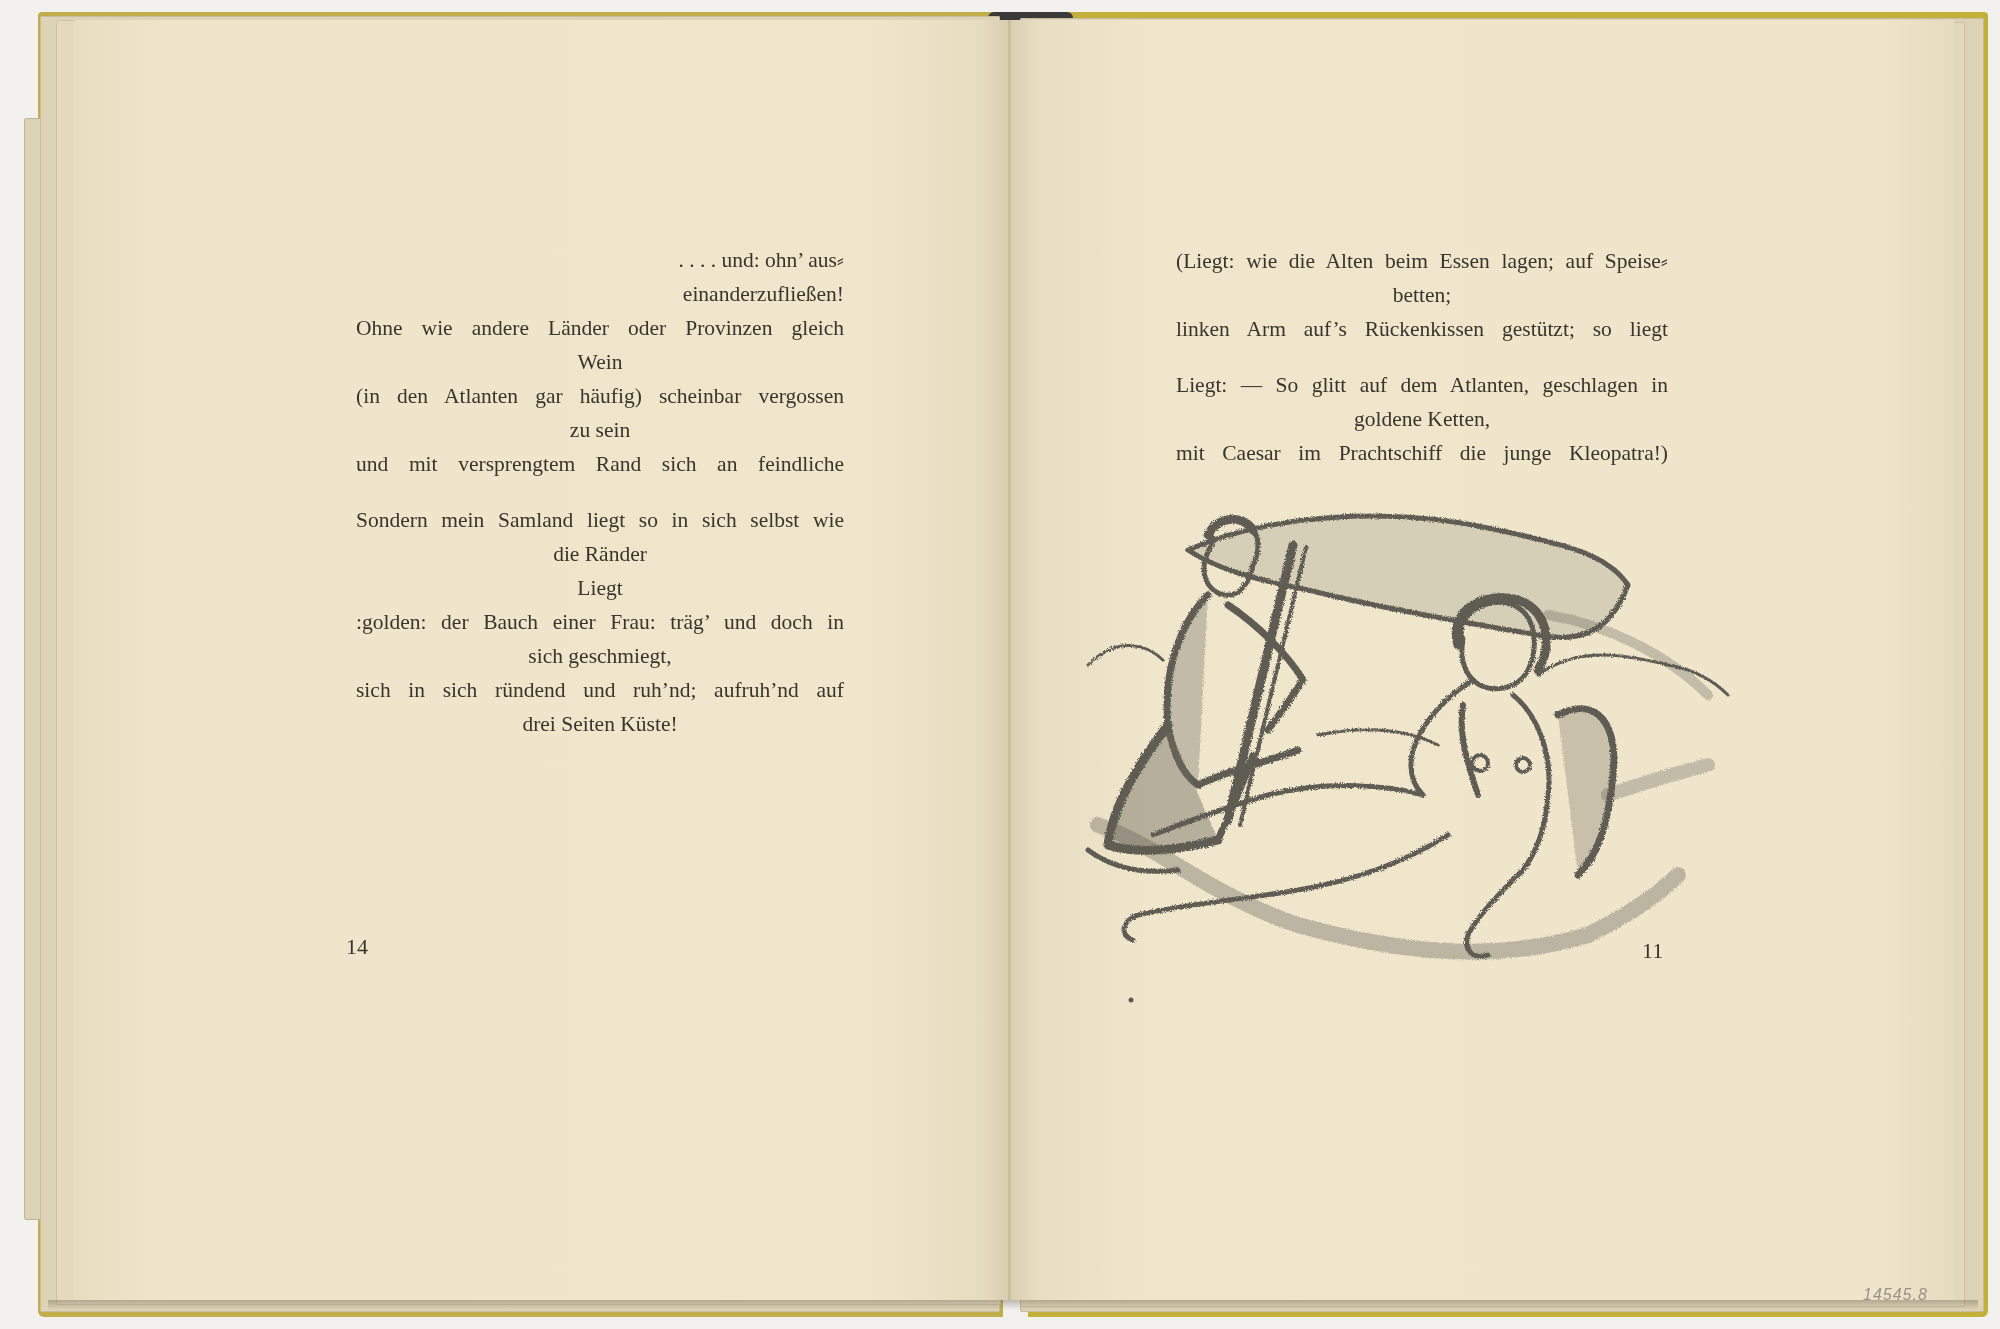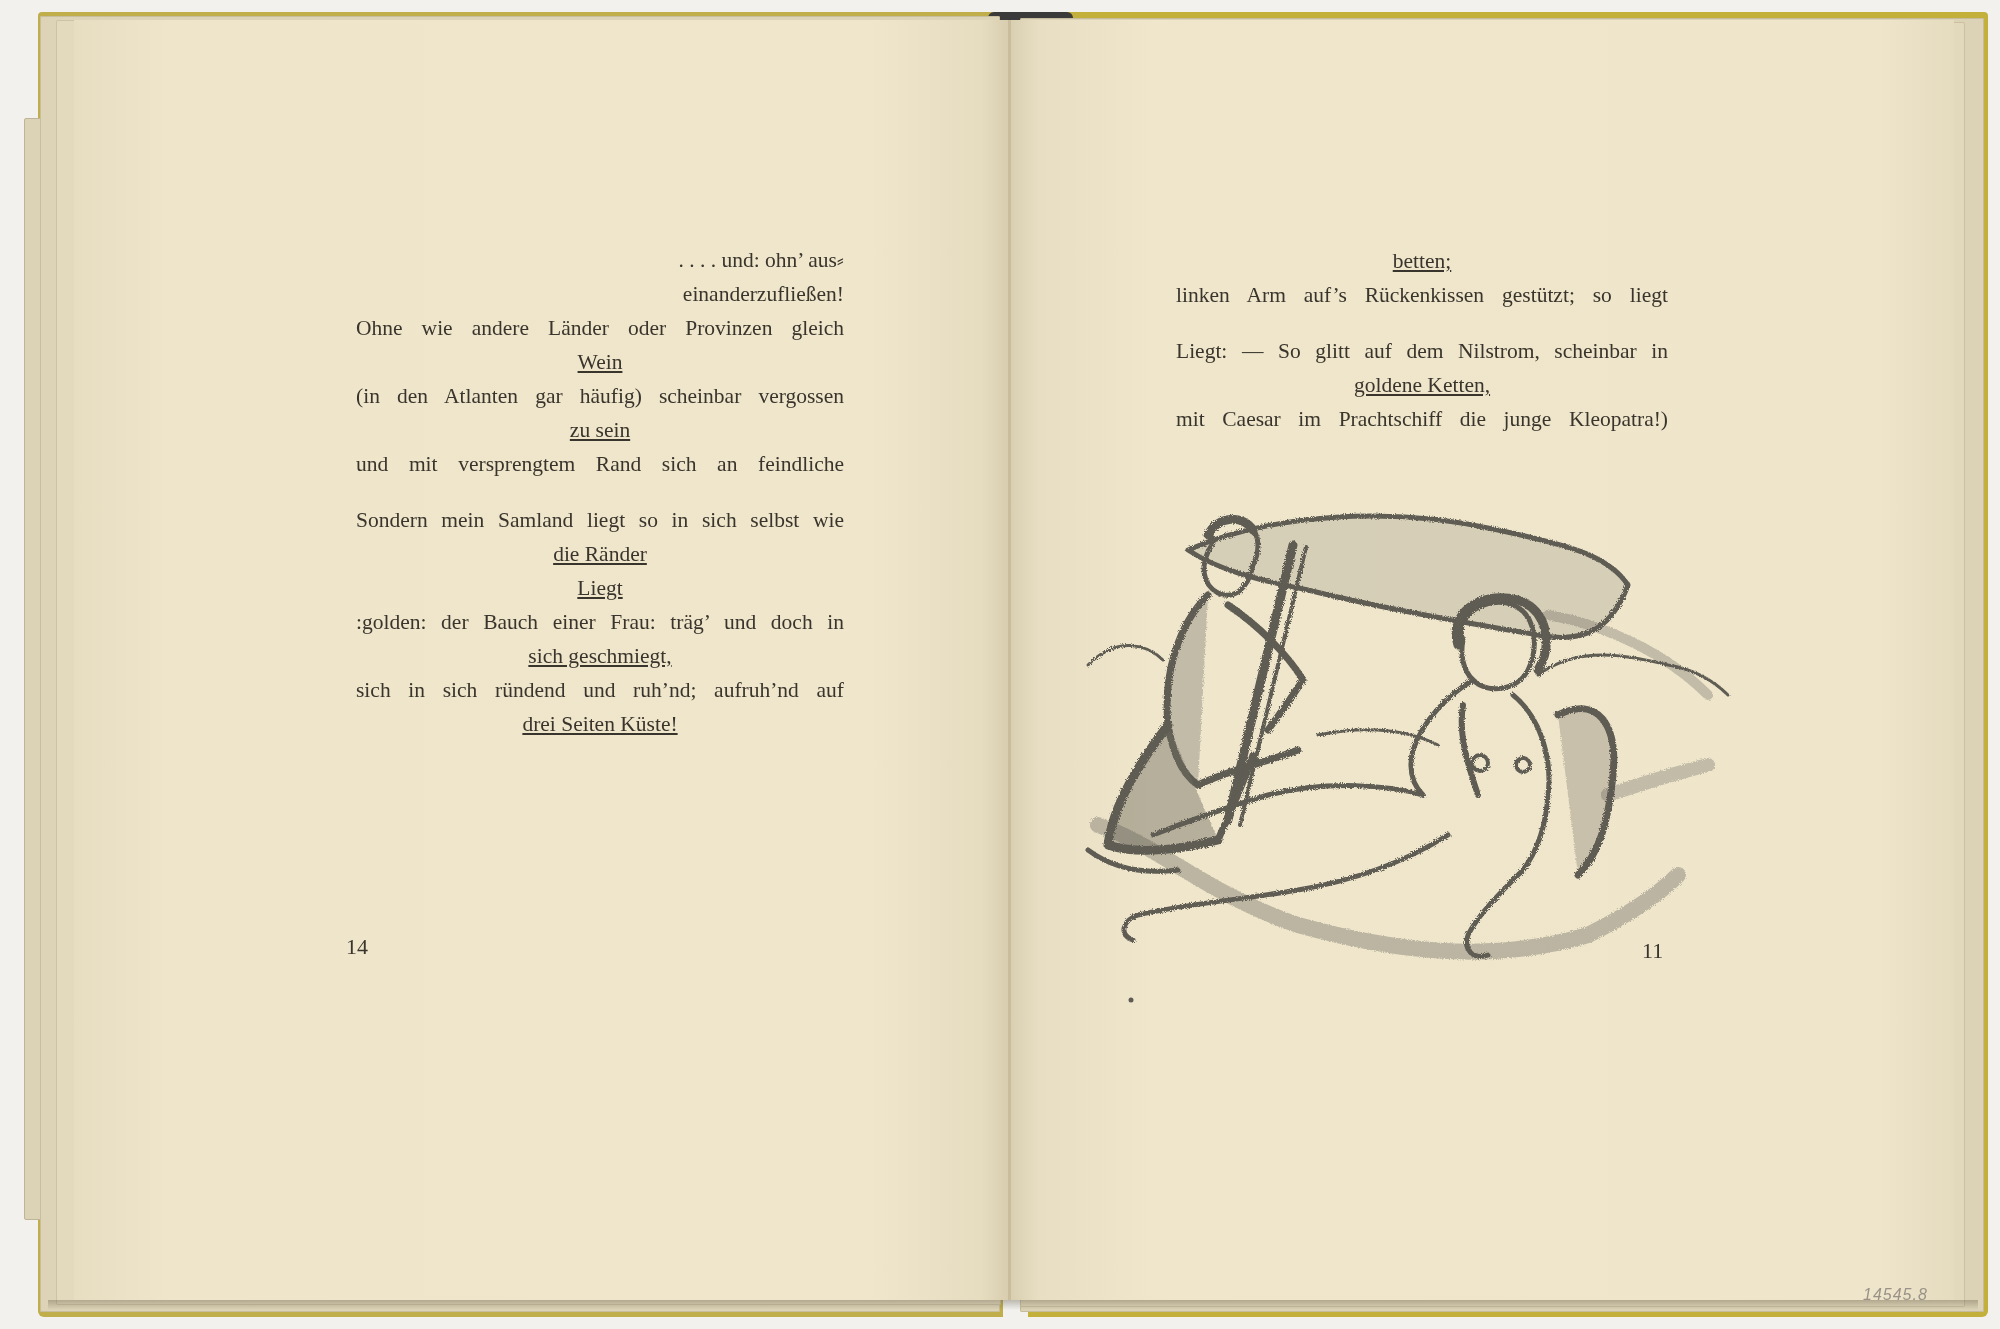--- a/index.html
+++ b/index.html
@@ -78,21 +78,21 @@
       line-height: 34px;
     }
     .text-left { left: 348px; top: 243px; width: 488px; }
     .text-right { left: 1168px; top: 244px; width: 492px; }
     .stanza { margin: 0 0 22px 0; }
     .line {
       text-align: justify; text-align-last: justify;
       white-space: nowrap;
     }
     .line.right { text-align: right; text-align-last: right; }
-    .line.center { text-align: right; text-align-last: center; text-decoration: underline; }
+    .line.center { text-align: right; text-align-last: center; }
 
     .page-number {
       position: absolute; color: #3a352c; font-size: 22px;
     }
     .pn-left { left: 338px; top: 934px; }
     .pn-right { left: 1634px; top: 938px; z-index: 3; }
 
     
     .illustration {
       position: absolute; left: 1060px; top: 495px; width: 700px; height: 530px;
@@ -145,25 +145,26 @@
       <div class="line center">drei Seiten Küste!</div>
     </div>
   </div>
   <div class="page-number pn-left">14</div>
 
   <div class="gutter"></div>
 
   <div class="page page-right"></div>
   <div class="text-block text-right">
     <div class="stanza">
+      <div class="line">(Liegt: wie die Alten beim Essen lagen; auf Speise⸗</div>
       <div class="line center">betten;</div>
       <div class="line">linken Arm auf’s Rückenkissen gestützt; so liegt</div>
     </div>
     <div class="stanza">
-      <div class="line">Liegt: — So glitt auf dem Nilstrom, scheinbar in</div>
+      <div class="line">Liegt: — So glitt auf dem Atlanten, geschlagen in</div>
       <div class="line center">goldene Ketten,</div>
       <div class="line">mit Caesar im Prachtschiff die junge Kleopatra!)</div>
     </div>
   </div>
 
   <div class="illustration">
     <svg viewBox="0 0 700 530" xmlns="http://www.w3.org/2000/svg">
       <defs>
         <filter id="crayon" x="-5%" y="-5%" width="110%" height="110%">
           <feTurbulence type="fractalNoise" baseFrequency="0.9" numOctaves="2" result="n"></feTurbulence>

